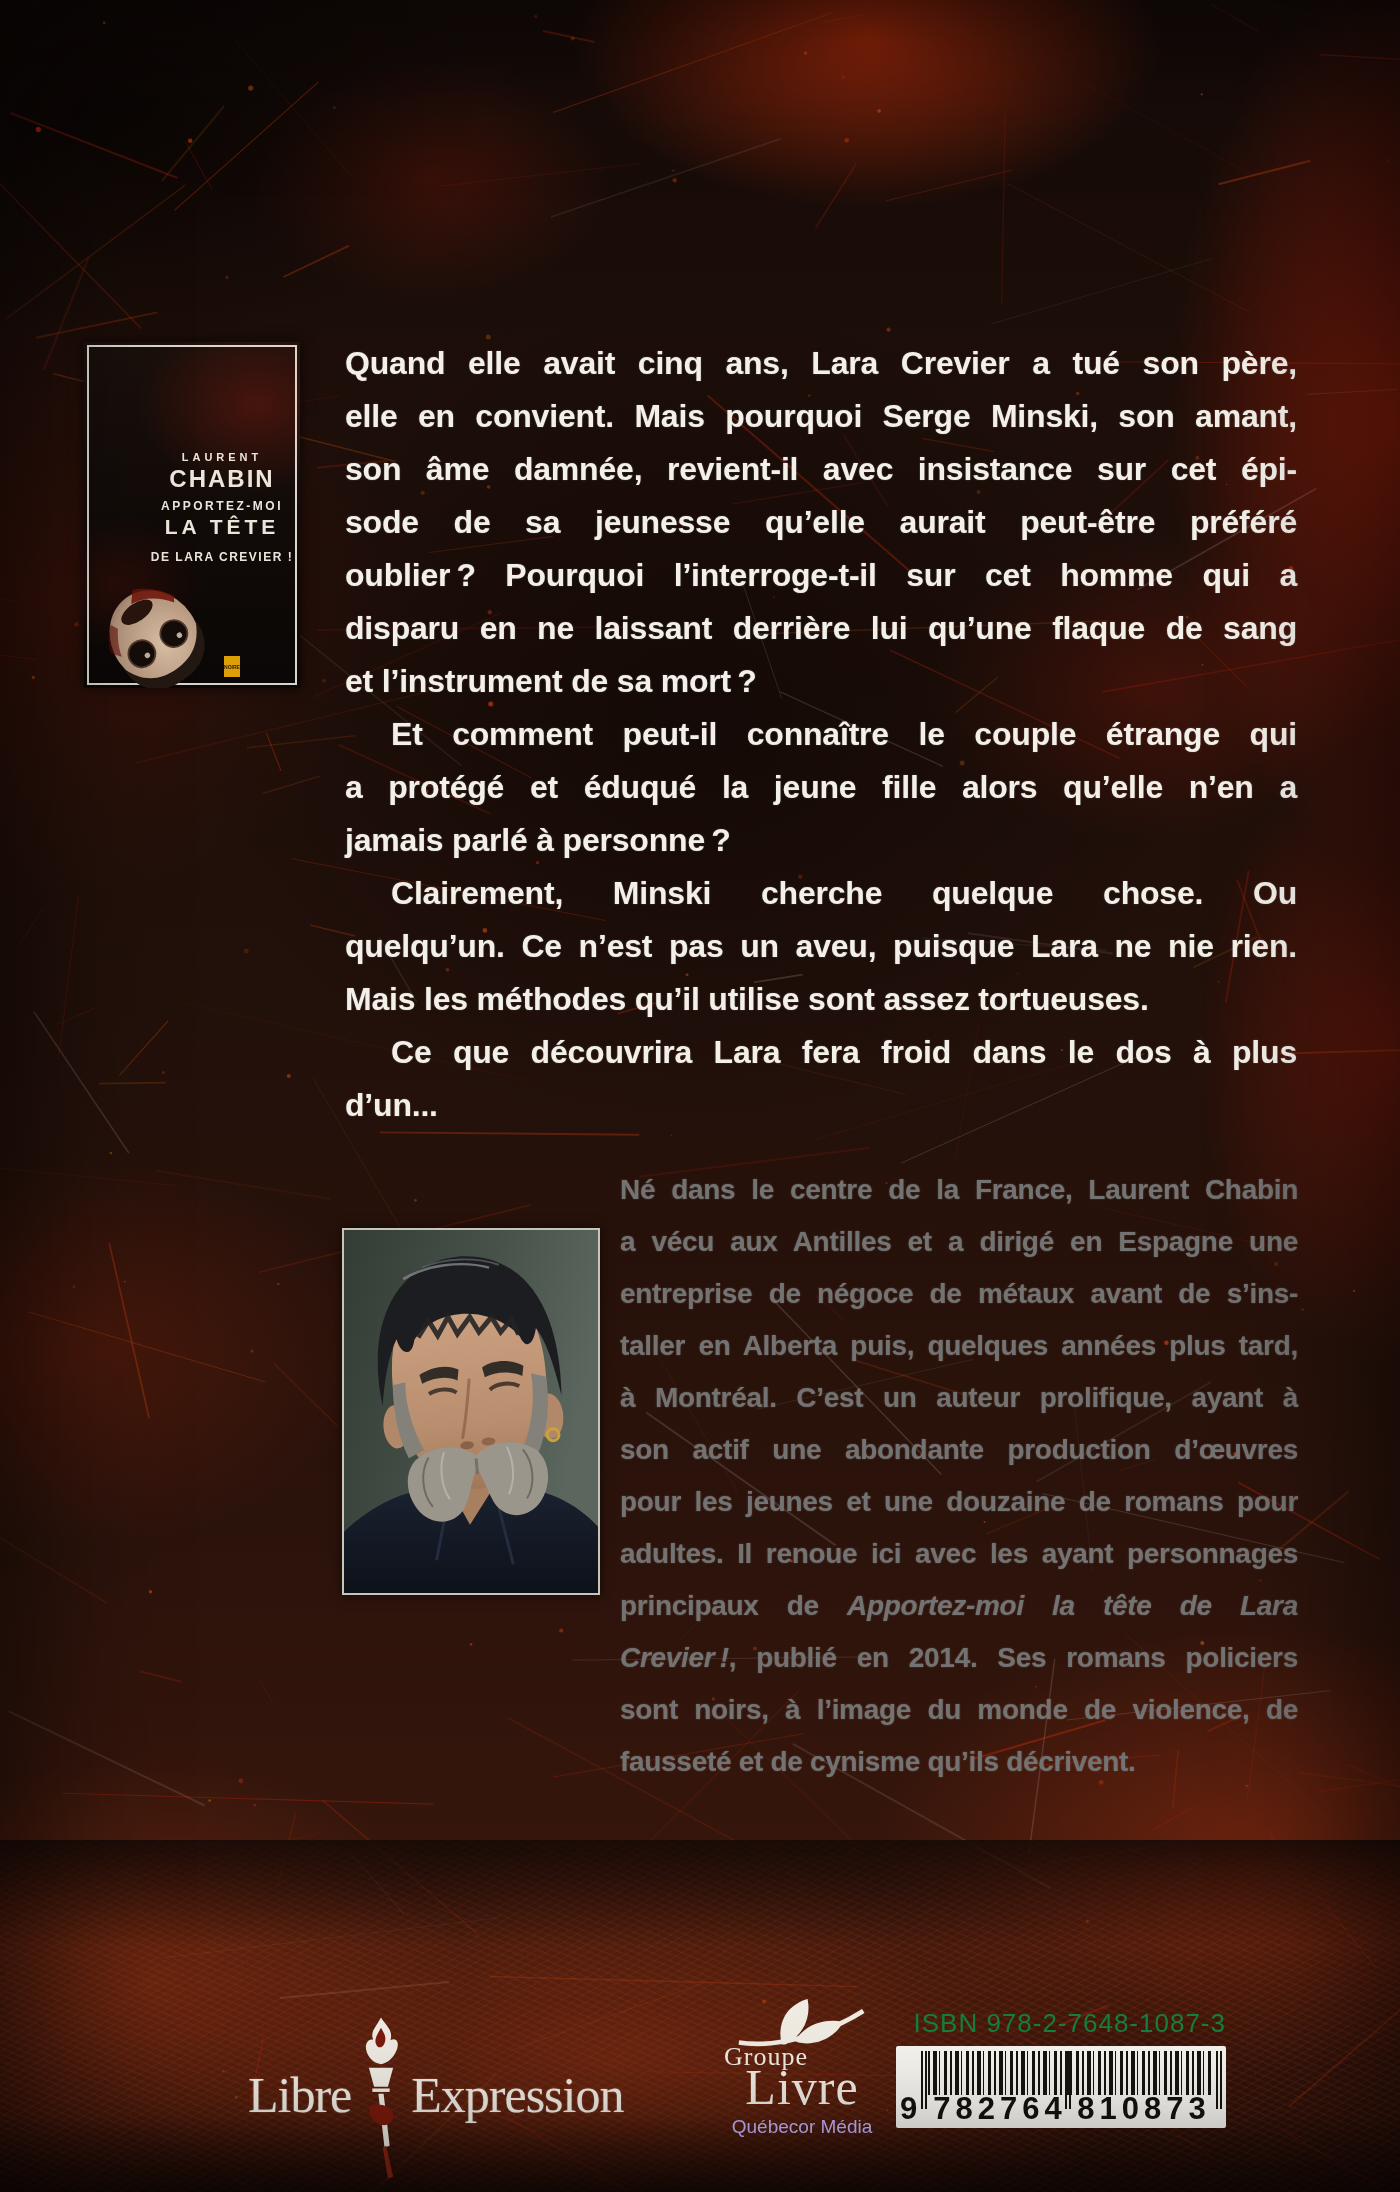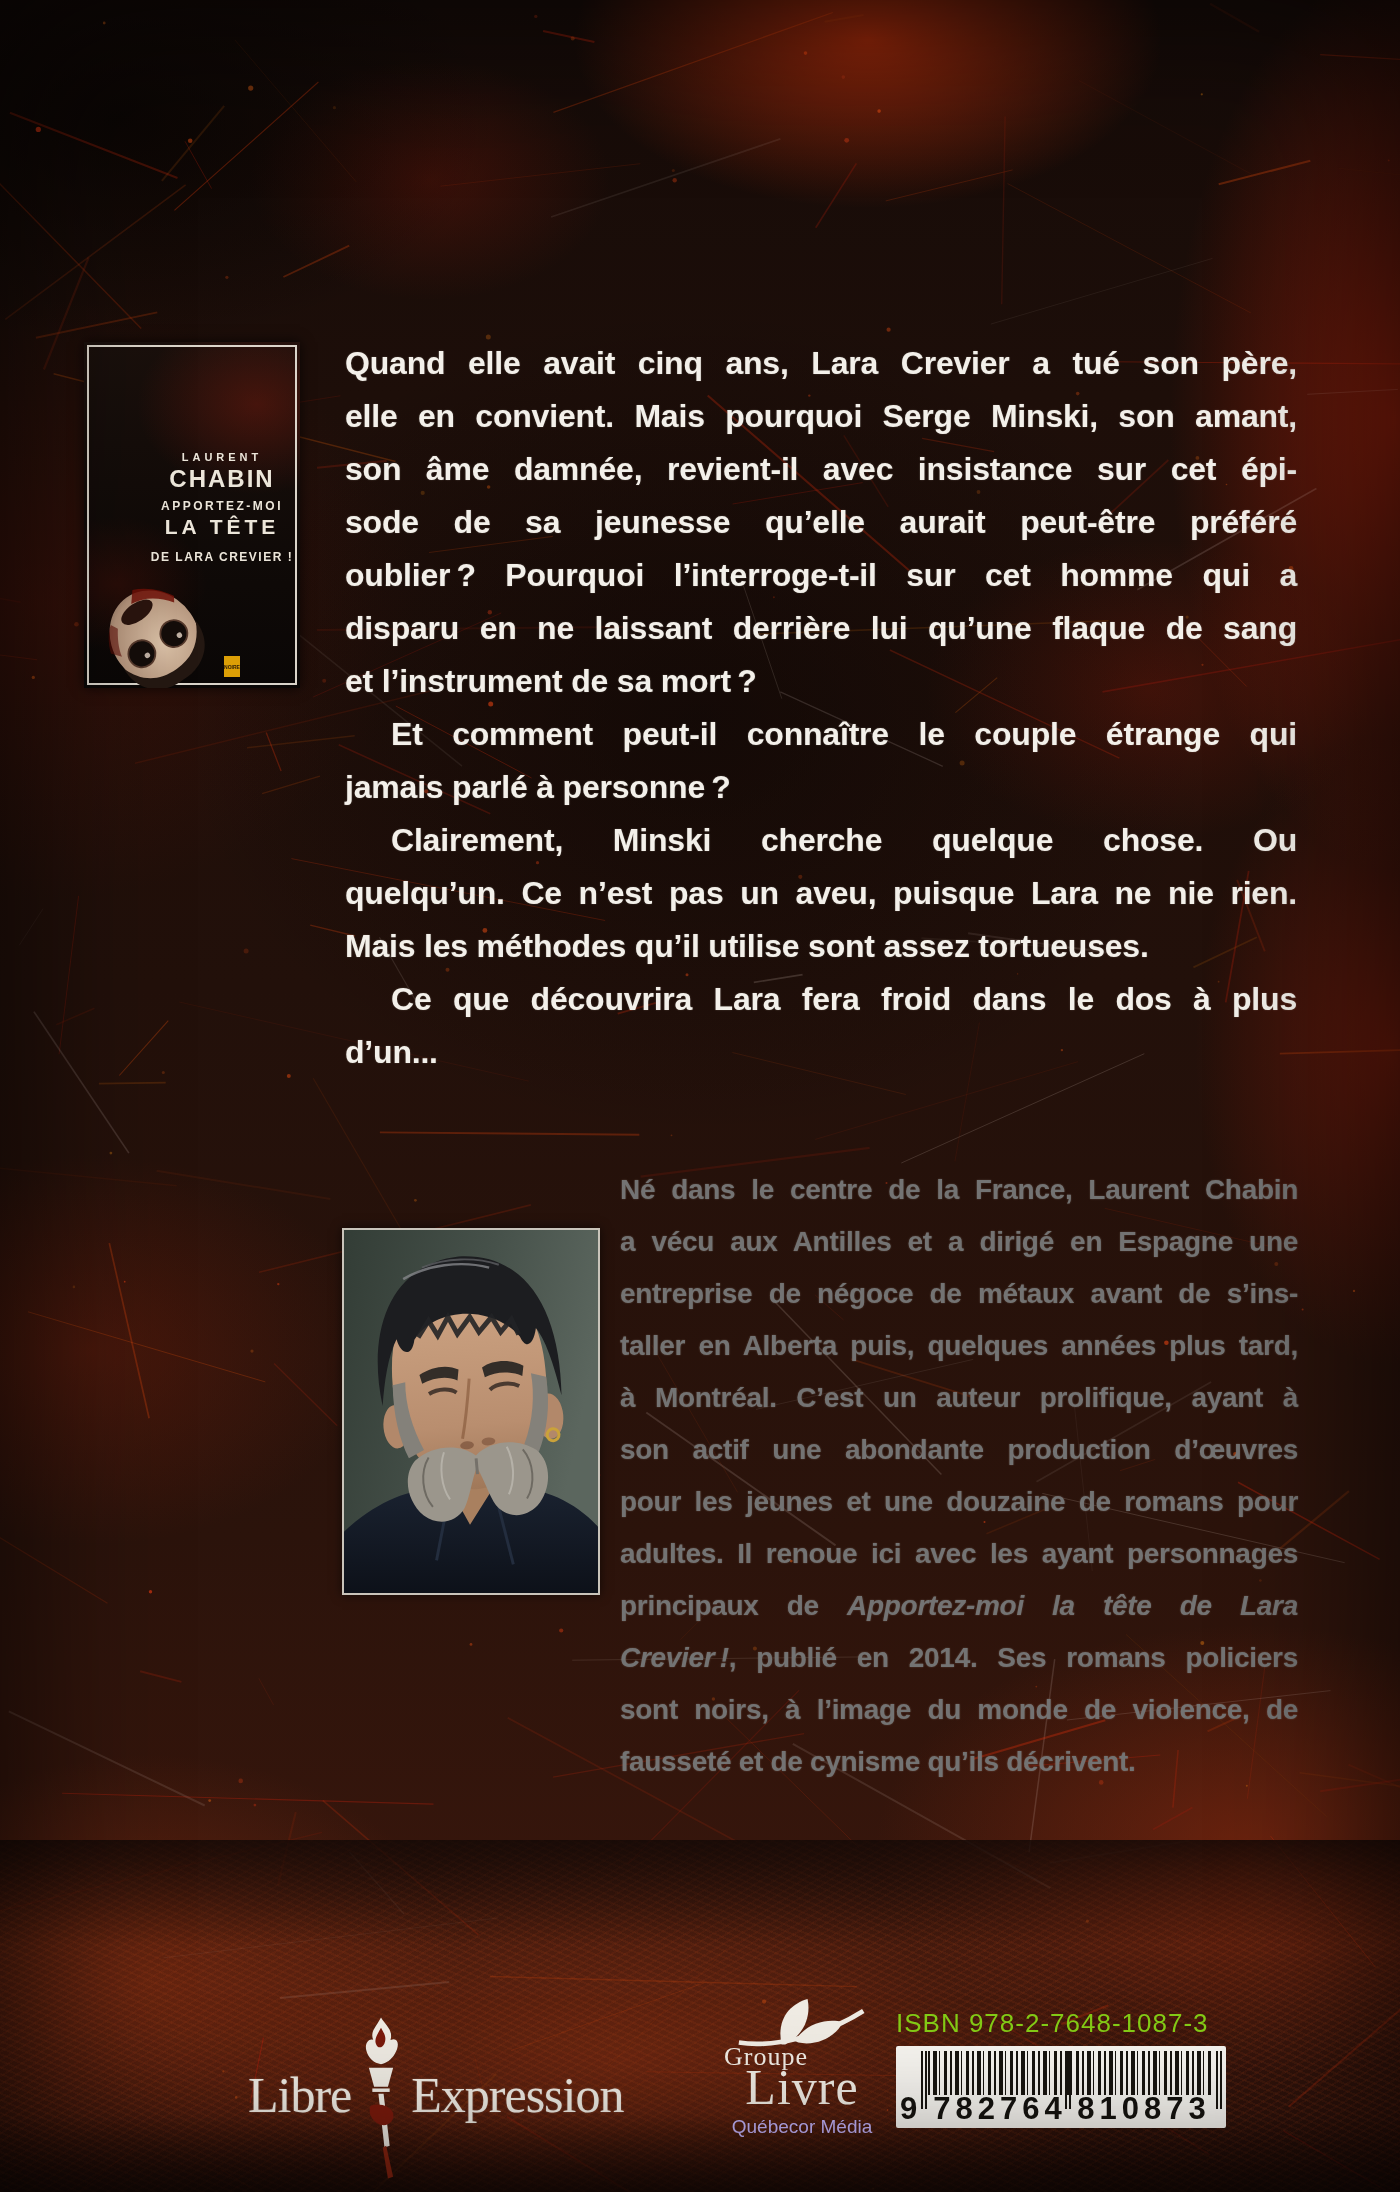--- a/index.html
+++ b/index.html
@@ -74,21 +74,21 @@
   
   .pub-groupe{position:absolute;left:724px;top:1996px;width:156px;
     font-family:"Liberation Serif",serif;color:#f0ece4;}
   .leaf{display:block;width:130px;height:56px;margin:0 auto;}
   .g-groupe{text-align:left;padding-right:10px;font-size:26px;margin-top:-10px;letter-spacing:1px;}
   .g-livre{text-align:center;font-size:50px;margin-top:-14px;letter-spacing:1px;}
   .g-quebecor{text-align:center;font-size:19px;margin-top:0px;
     font-family:"Liberation Sans",sans-serif;font-weight:normal;color:#c4b5fd;}
   
   .isbn{position:absolute;left:896px;top:2008px;width:330px;}
-  .isbn-label{text-align:left;font-size:26px;letter-spacing:1px;color:#84cc16;
+  .isbn-label{text-align:right;font-size:26px;letter-spacing:1px;color:#15803d;
     margin-bottom:7px;font-weight:normal;}
   .barcode-box{position:relative;width:330px;height:82px;background:#f7f5f0;border-radius:2px;}
   .bc-bars{position:absolute;left:32px;right:12px;top:5px;height:44px;
     background:repeating-linear-gradient(90deg,
       #17140f 0 2px, transparent 2px 5px,
       #17140f 5px 9px, transparent 9px 11px,
       #17140f 11px 12px, transparent 12px 16px,
       #17140f 16px 19px, transparent 19px 22px);}
   .guard{position:absolute;top:5px;height:58px;width:6px;
     background:linear-gradient(90deg,#17140f 0 2px,transparent 2px 4px,#17140f 4px 6px);}
@@ -381,20 +381,21 @@
 
   <div class="synopsis" id="synopsis">
       <div class="tline">Quand elle avait cinq ans, Lara Crevier a tué son père,</div>
       <div class="tline">elle en convient. Mais pourquoi Serge Minski, son amant,</div>
       <div class="tline">son âme damnée, revient-il avec insistance sur cet épi-</div>
       <div class="tline">sode de sa jeunesse qu’elle aurait peut-être préféré</div>
       <div class="tline">oublier ? Pourquoi l’interroge-t-il sur cet homme qui a</div>
       <div class="tline">disparu en ne laissant derrière lui qu’une flaque de sang</div>
       <div class="tline tlast">et l’instrument de sa mort ?</div>
       <div class="tline tindent">Et comment peut-il connaître le couple étrange qui</div>
+      <div class="tline">a protégé et éduqué la jeune fille alors qu’elle n’en a</div>
       <div class="tline tlast">jamais parlé à personne ?</div>
       <div class="tline tindent">Clairement, Minski cherche quelque chose. Ou</div>
       <div class="tline">quelqu’un. Ce n’est pas un aveu, puisque Lara ne nie rien.</div>
       <div class="tline tlast">Mais les méthodes qu’il utilise sont assez tortueuses.</div>
       <div class="tline tindent">Ce que découvrira Lara fera froid dans le dos à plus</div>
       <div class="tline tlast">d’un...</div>
     </div>
 
   <div class="photo">
     <svg viewBox="0 0 258 367" preserveAspectRatio="none">

